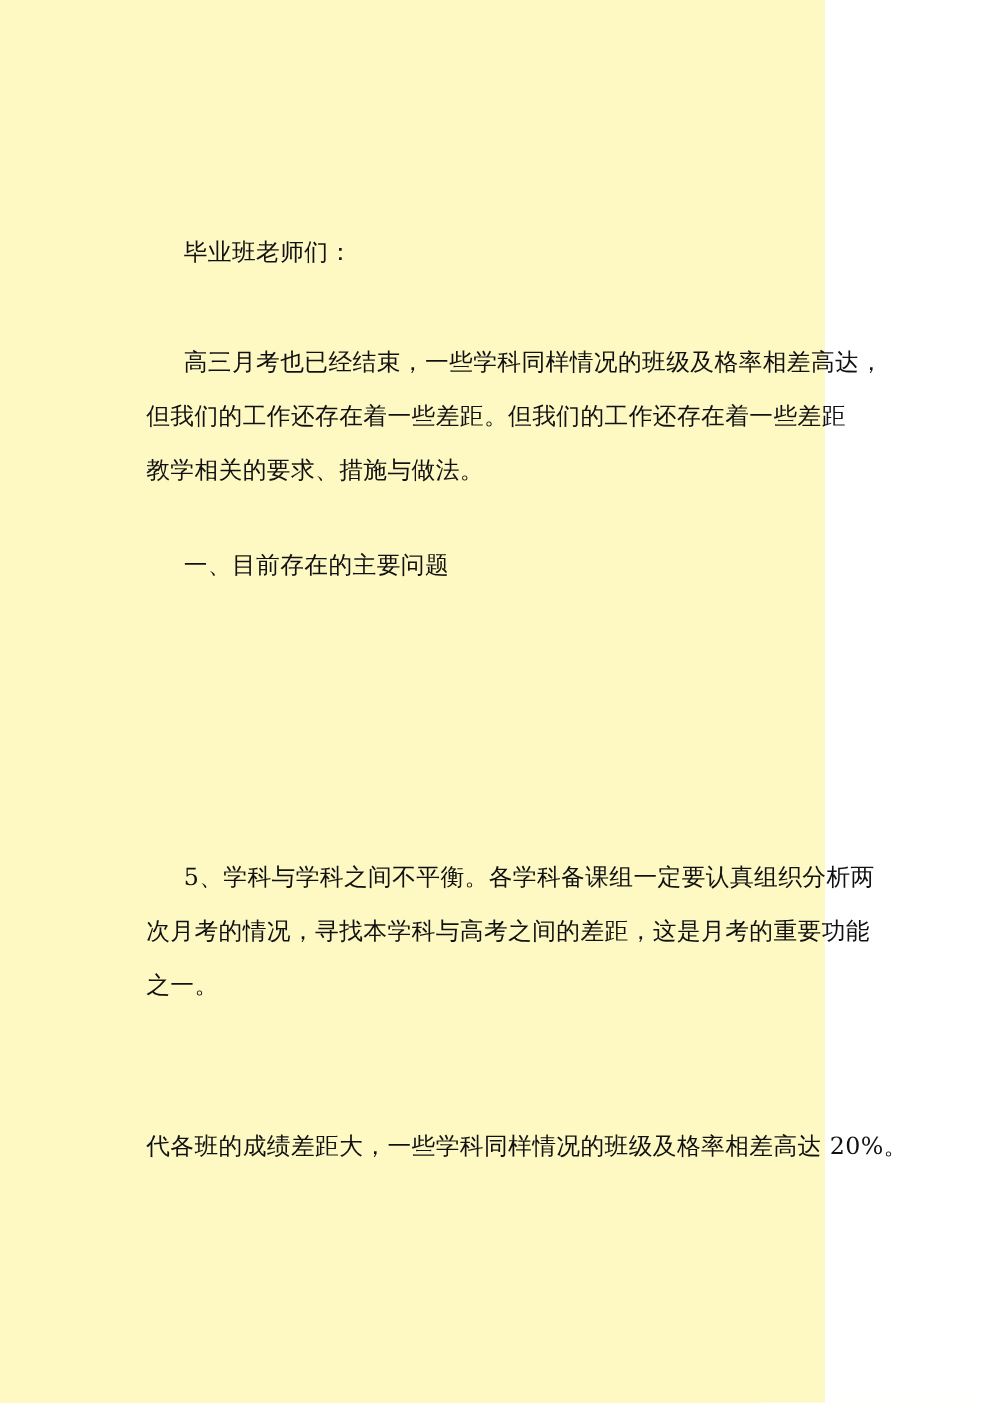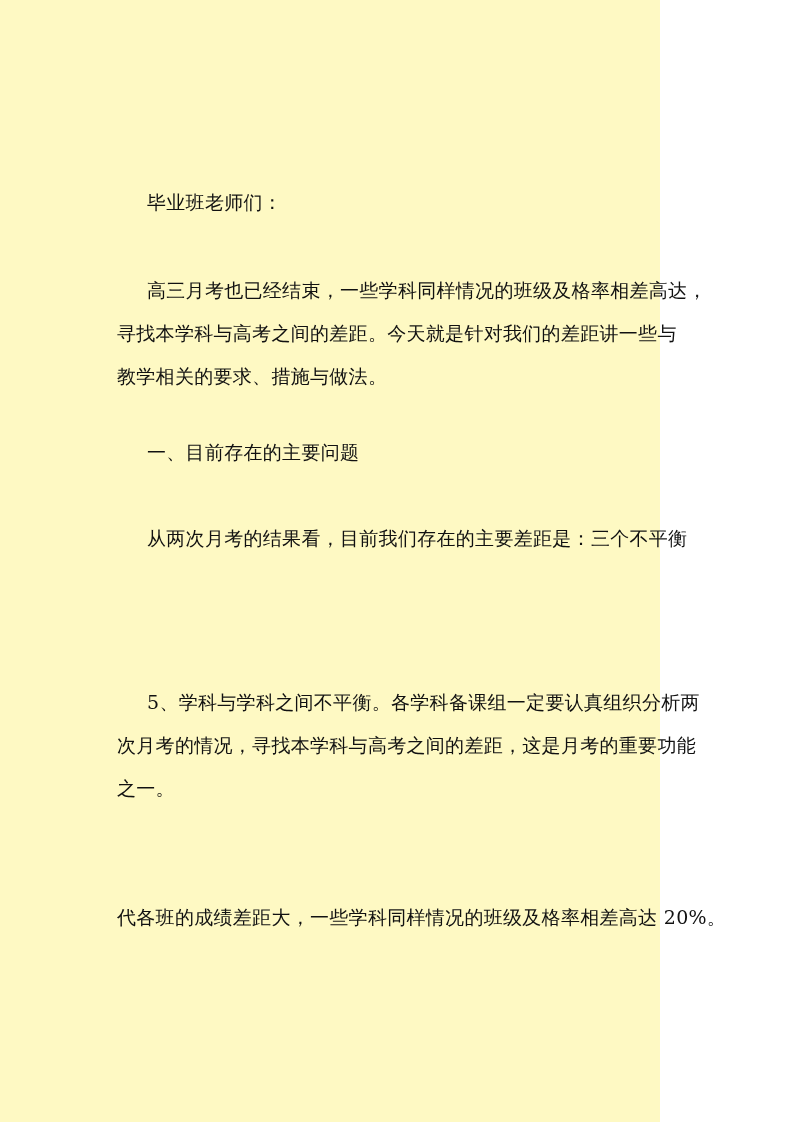--- a/index.html
+++ b/index.html
@@ -10,25 +10,24 @@
           letter-spacing: 0.3px; }
   .indent { left: 147px; }
 </style>
 </head>
 <body>
 
 <div class="page">
   <div class="line indent" style="top:190px">毕业班老师们：</div>
 
   <div class="line indent" style="top:278px">高三月考也已经结束，一些学科同样情况的班级及格率相差高达，</div>
-  <div class="line" style="top:321px">寻找本学科与高考之间的差距。今天就是针对我们的差距讲一些与</div>
+  <div class="line" style="top:321px">但我们的工作还存在着一些差距。但我们的工作还存在着一些差距</div>
   <div class="line" style="top:364px">教学相关的要求、措施与做法。</div>
 
   <div class="line indent" style="top:440px">一、目前存在的主要问题</div>
 
-  <div class="line indent" style="top:526px">从两次月考的结果看，目前我们存在的主要差距是：三个不平衡</div>
 
   <div class="line indent" style="top:690px">5、学科与学科之间不平衡。各学科备课组一定要认真组织分析两</div>
   <div class="line" style="top:733px">次月考的情况，寻找本学科与高考之间的差距，这是月考的重要功能</div>
   <div class="line" style="top:776px">之一。</div>
 
   <div class="line" style="top:905px">代各班的成绩差距大，一些学科同样情况的班级及格率相差高达 20%。</div>
 </div>
 
 </body></html>

